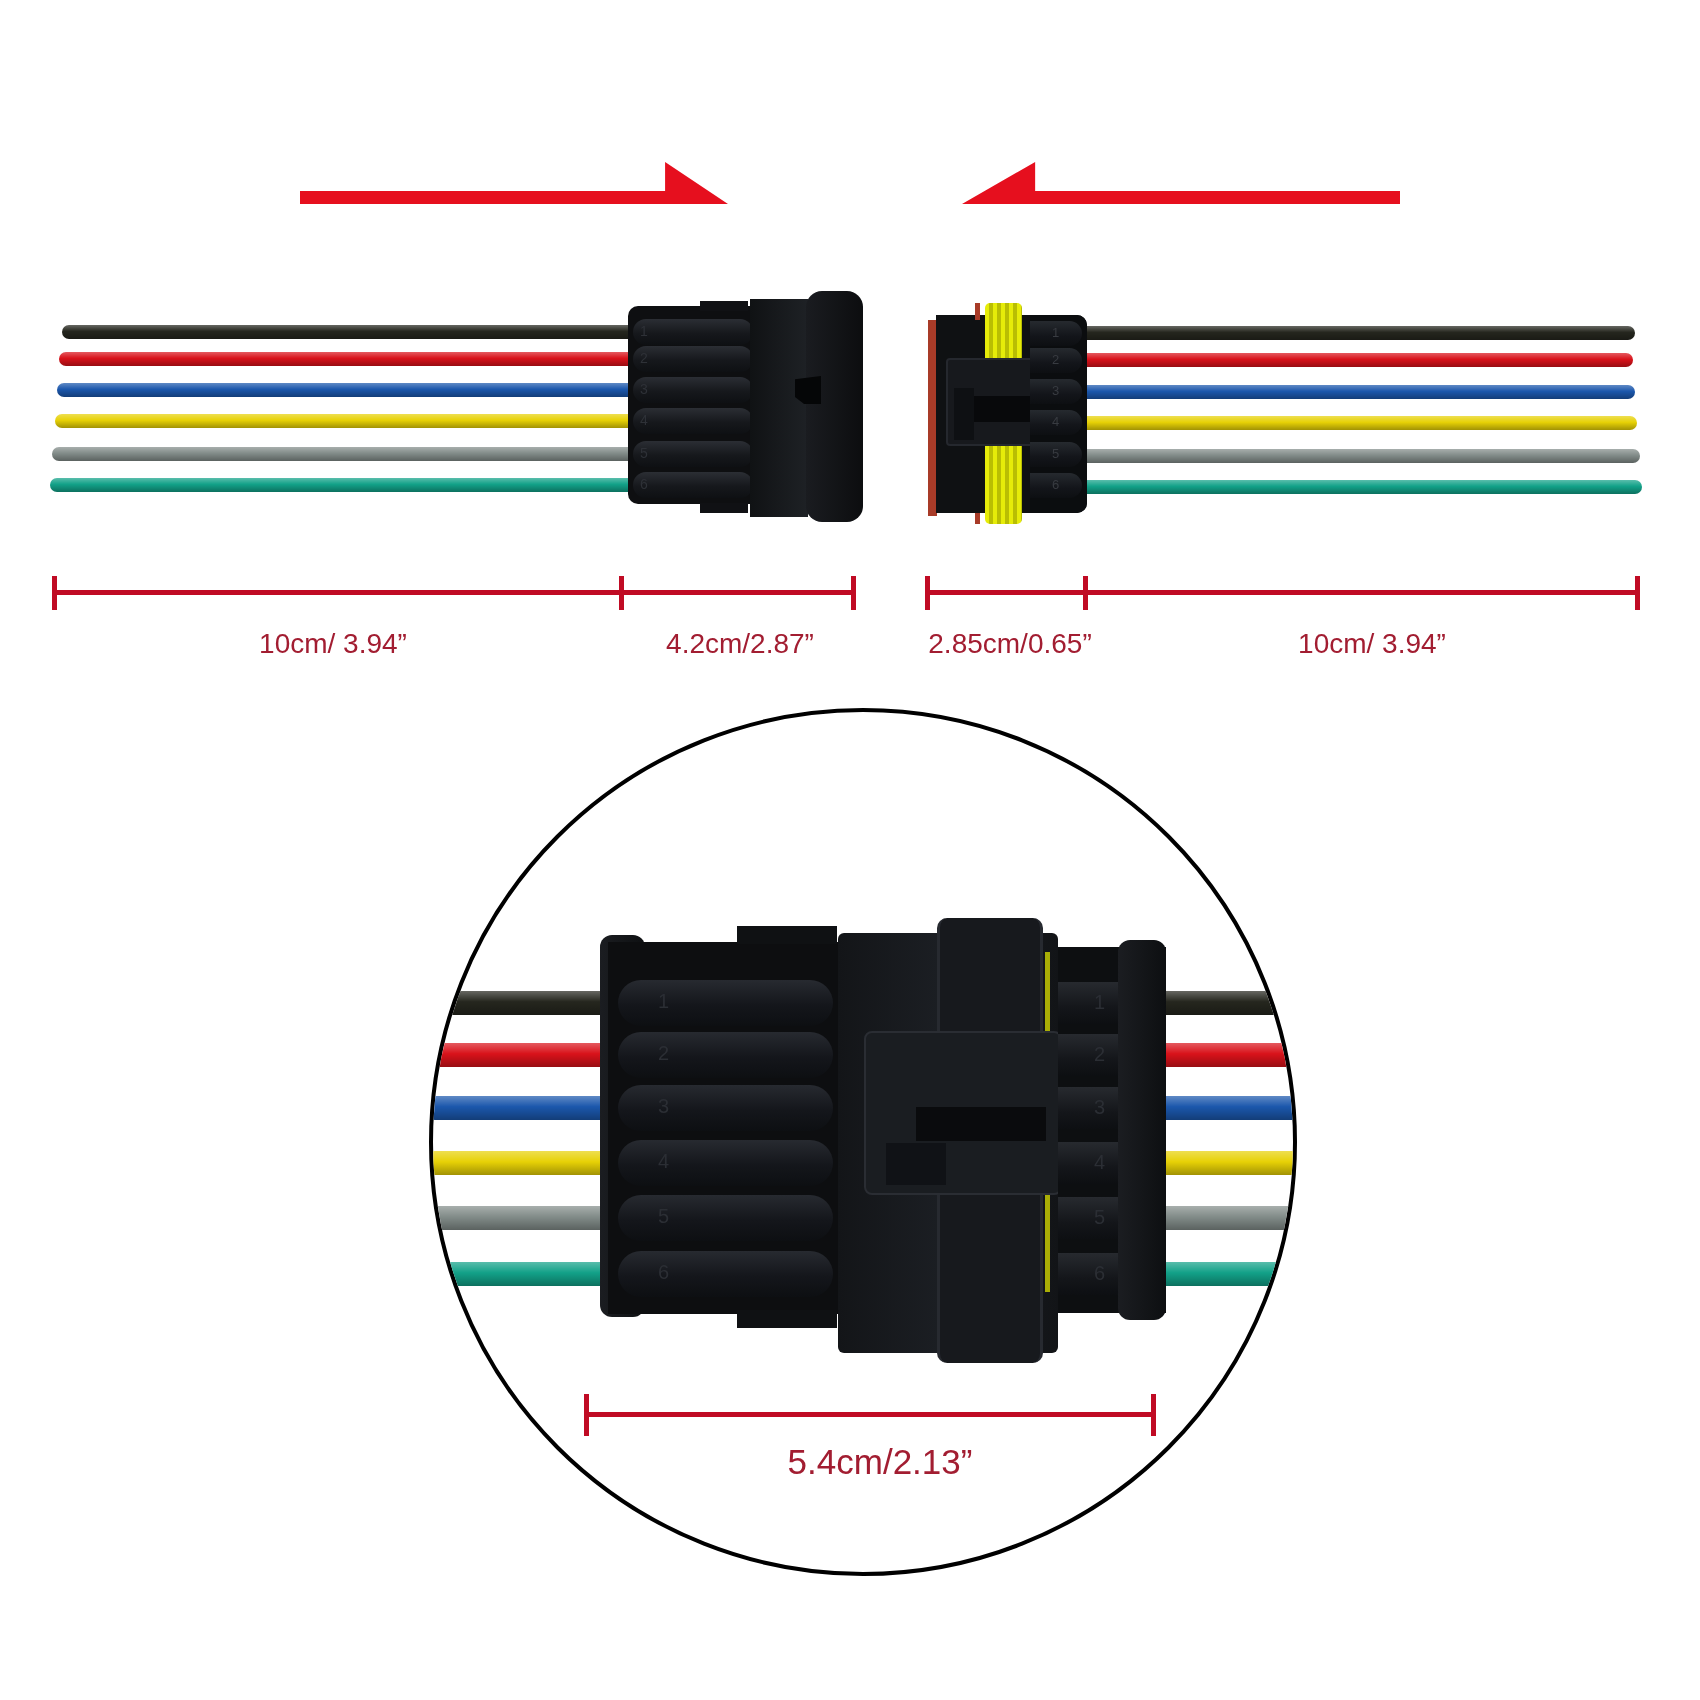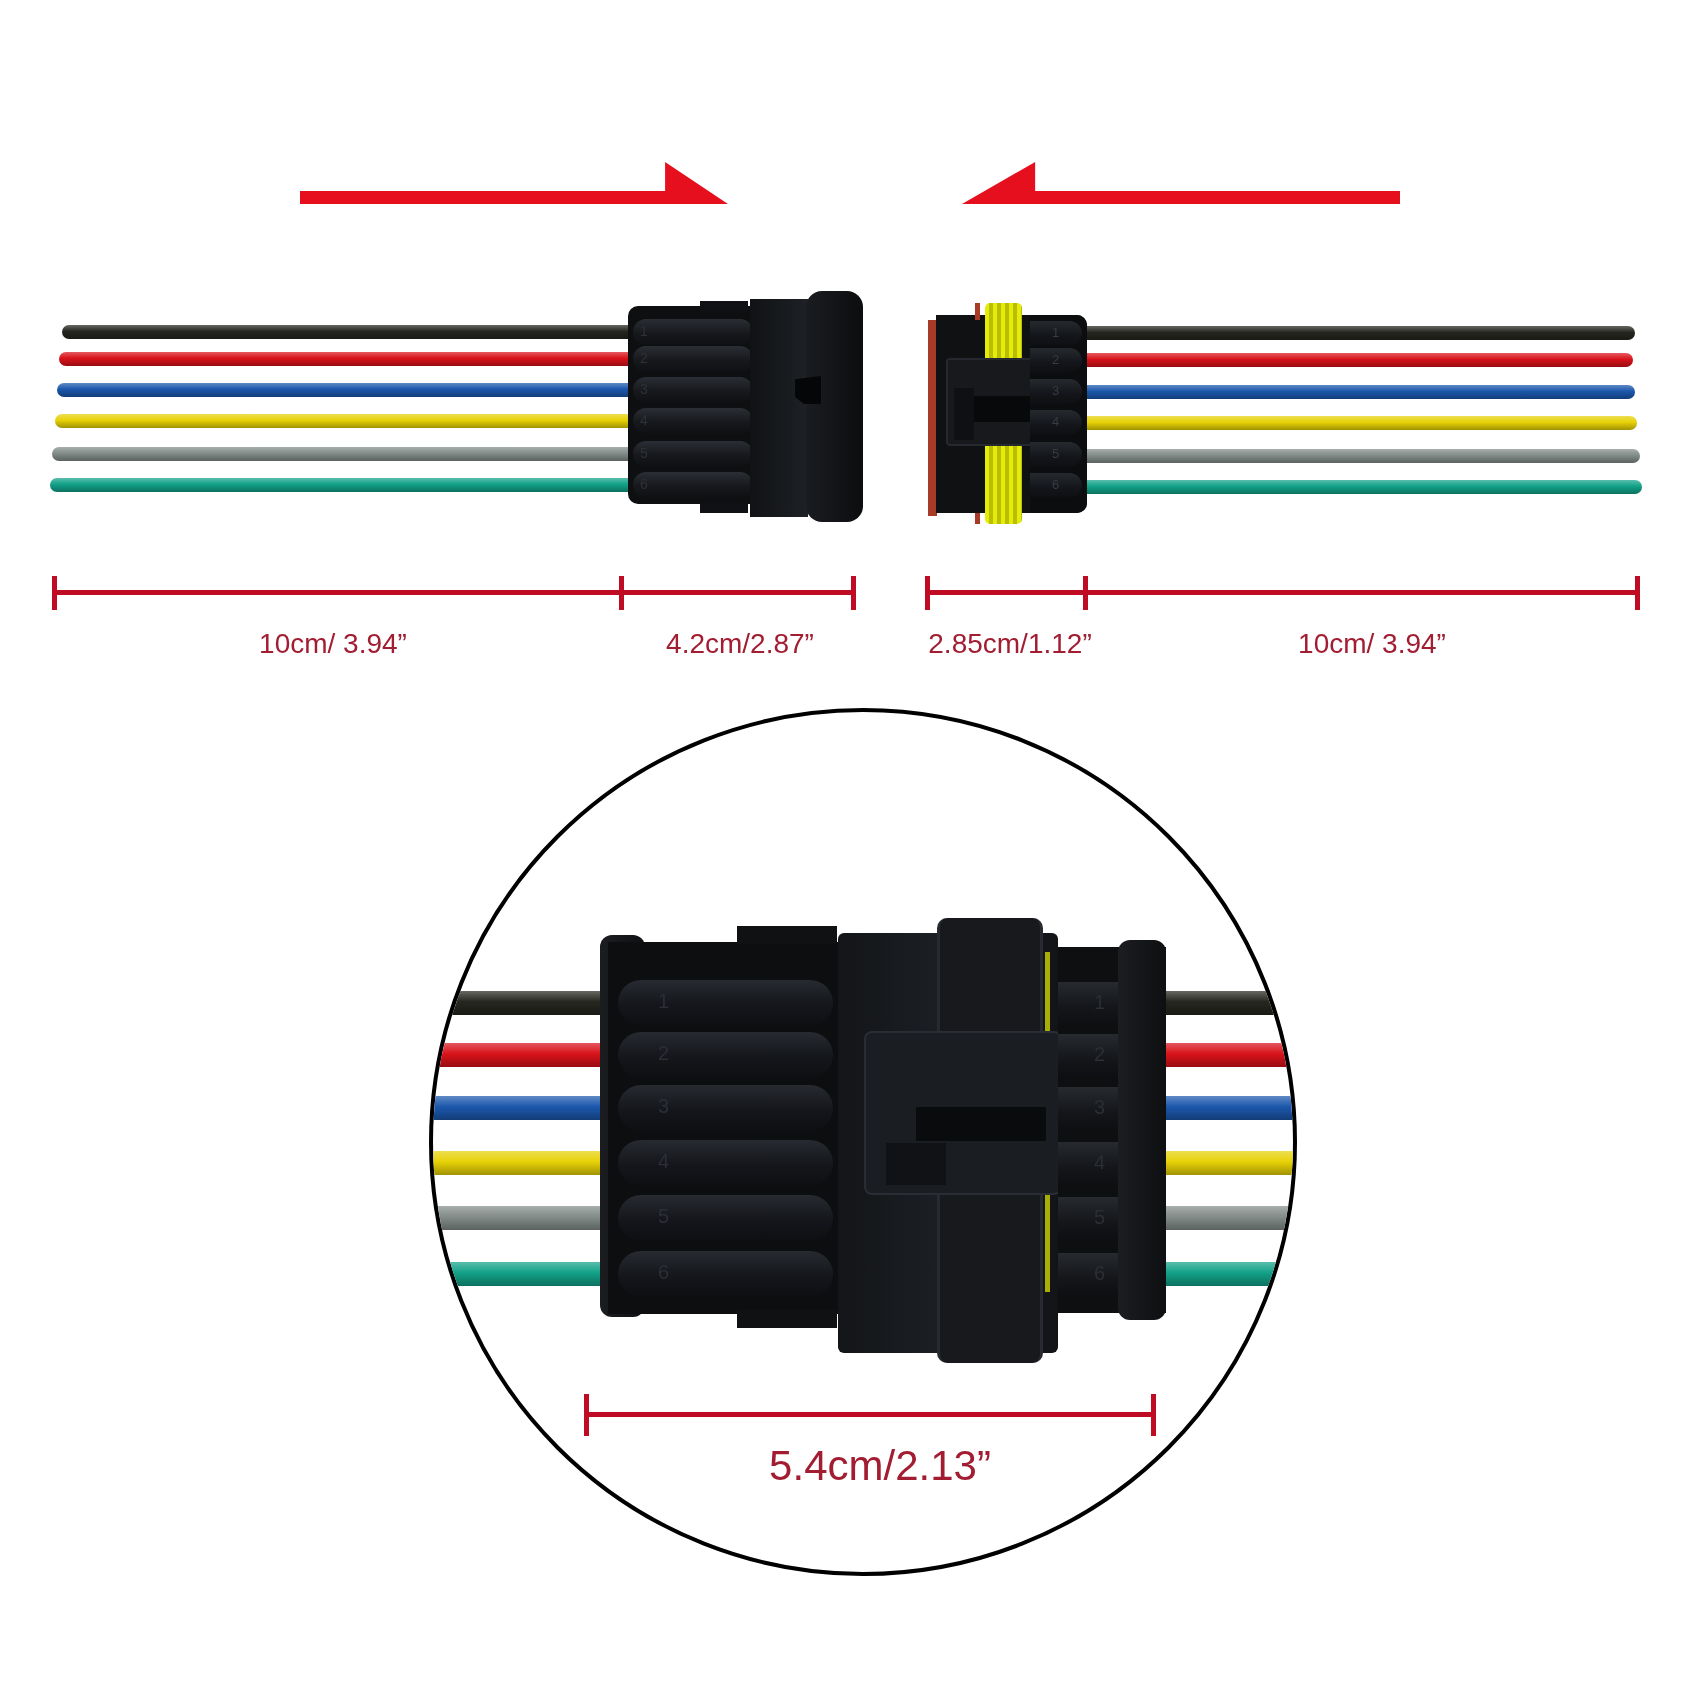--- a/index.html
+++ b/index.html
@@ -82,21 +82,21 @@
   .c-latch{left:431px;top:319px;width:198px;height:164px;background:#1a1d21;
            border:2px solid #2a2d33;border-radius:8px}
   .c-lslot{left:50px;top:74px;width:130px;height:34px;background:#0a0b0d}
   .c-lstep{left:20px;top:110px;width:60px;height:42px;background:#101216}
   .c-rteeth{left:625px;top:235px;width:108px;height:366px;background:#0d0f11}
   .c-tooth{left:625px;width:85px;height:42px;border-radius:0 18px 18px 0;
            background:linear-gradient(180deg,#272a2f,#14161a 60%,#0d0f12)}
   .c-tooth span{left:36px;top:9px;font-size:20px;color:#2b2e34;position:absolute}
   .c-rflange{left:685px;top:228px;width:48px;height:380px;border-radius:12px;
              background:linear-gradient(90deg,#1b1d21,#0d0f11)}
-  .c-dimlabel{width:300px;text-align:center;font-size:42px;color:var(--dim-text-red);z-index:3}
+  .c-dimlabel{width:300px;text-align:center;font-size:35px;color:var(--dim-text-red);z-index:3}
 </style>
 </head>
 <body>
 
 <div class="canvas">
 
   <div class="arrow arrow-l"></div>
   <div class="arrow arrow-r"></div>
 
   <div class="wire w-black" style="left:62px;top:325px;width:578px"></div>
@@ -177,21 +177,21 @@
   <div class="tick" style="left:52px;top:576px"></div>
   <div class="tick" style="left:619px;top:576px"></div>
   <div class="tick" style="left:851px;top:576px"></div>
   <div class="dimline" style="left:927px;top:590px;width:713px"></div>
   <div class="tick" style="left:925px;top:576px"></div>
   <div class="tick" style="left:1083px;top:576px"></div>
   <div class="tick" style="left:1635px;top:576px"></div>
 
   <div class="dimlabel" style="left:183px;top:628px">10cm/ 3.94”</div>
   <div class="dimlabel" style="left:590px;top:628px">4.2cm/2.87”</div>
-  <div class="dimlabel" style="left:860px;top:628px">2.85cm/1.12”</div>
+  <div class="dimlabel" style="left:860px;top:628px">2.85cm/0.65”</div>
   <div class="dimlabel" style="left:1222px;top:628px">10cm/ 3.94”</div>
 
   <div class="detail">
 
     <div class="wire big w-black" style="left:-10px;top:279px;width:200px"></div>
     <div class="wire big w-red" style="left:-10px;top:331px;width:200px"></div>
     <div class="wire big w-blue" style="left:-10px;top:384px;width:200px"></div>
     <div class="wire big w-yellow" style="left:-10px;top:439px;width:200px"></div>
     <div class="wire big w-gray" style="left:-10px;top:494px;width:200px"></div>
     <div class="wire big w-green" style="left:-10px;top:550px;width:200px"></div>

